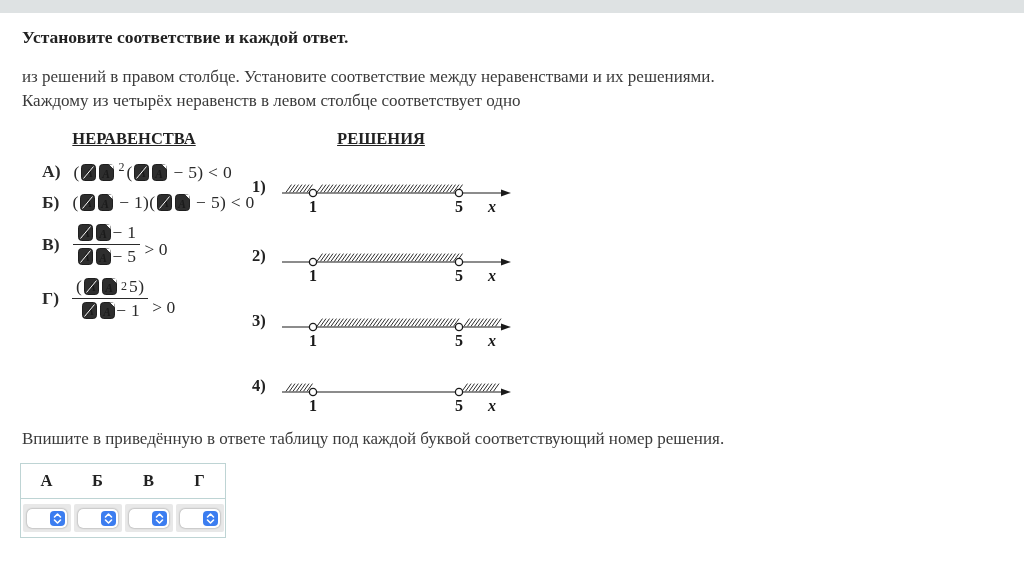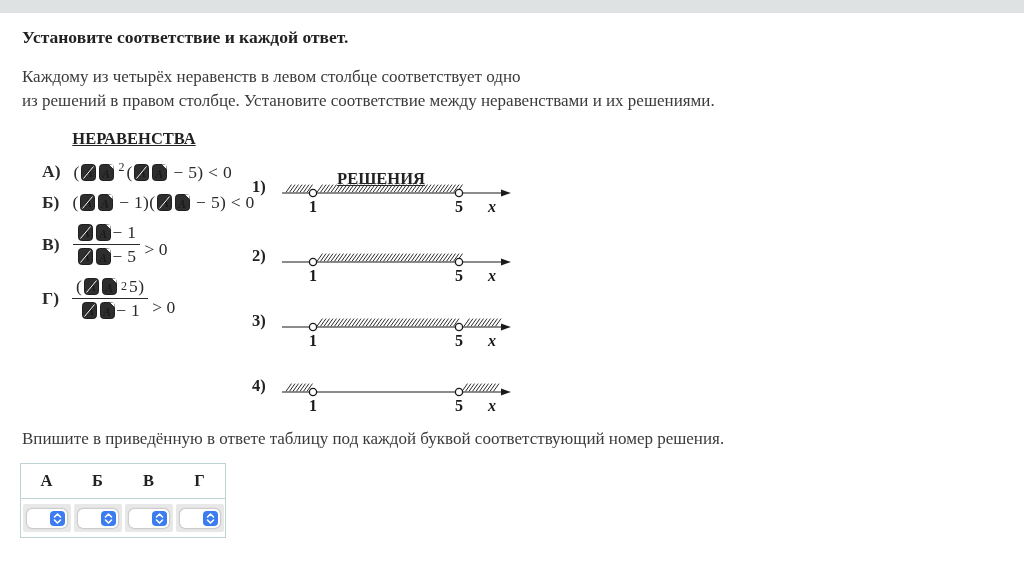--- a/index.html
+++ b/index.html
@@ -3,21 +3,21 @@
 <meta charset="utf-8">
 <style>
   html,body{margin:0;padding:0;}
   body{width:1024px;height:565px;background:#ffffff;position:relative;overflow:hidden;
        font-family:"Liberation Serif",serif;color:#2f2f2f;}
   .topbar{position:absolute;top:0;left:0;width:1024px;height:13px;background:#dee2e3;}
   .title{position:absolute;left:22px;top:27px;font-size:17.5px;font-weight:bold;color:#222;}
   .intro{position:absolute;left:22px;top:65px;font-size:17px;line-height:23.5px;color:#3a3a3a;}
   .colhdr{position:absolute;top:129px;font-size:16.5px;font-weight:bold;text-decoration:underline;
           transform:translateX(-50%);color:#222;white-space:nowrap;}
-  .hdr-left{left:134px;} .hdr-right{left:381px;margin-top:40px;}
+  .hdr-left{left:134px;} .hdr-right{left:381px;}
   .ineq-row{position:absolute;left:42px;display:flex;align-items:center;font-size:17.5px;color:#2a2a2a;white-space:nowrap;}
   .ineq-label{font-weight:bold;margin-right:13px;}
   .ftext{letter-spacing:0.3px;}
   .fsup{font-size:12px;vertical-align:super;margin:0 2px 0 3px;}
   .bimg{display:inline-block;vertical-align:-3px;margin:0 1.5px;}
   .frac{display:inline-block;text-align:center;vertical-align:middle;}
   .frac .num{padding:0 4px 1px 4px;border-bottom:1.5px solid #2a2a2a;display:flex;align-items:center;justify-content:center;}
   .frac .den{padding:1px 4px 0 4px;display:flex;align-items:center;justify-content:center;}
   .after-gt{display:inline-block;margin-left:4px;}
   .sol-row{position:absolute;left:252px;display:flex;align-items:flex-start;}
@@ -39,22 +39,22 @@
           align-items:center;justify-content:center;}
 </style>
 </head>
 <body>
 
 <div class="topbar"></div>
 
 <div class="title">Установите соответствие и каждой ответ.</div>
 
 <div class="intro">
+  <div>из решений в правом столбце. Установите соответствие между неравенствами и их решениями.</div>
   <div>Каждому из четырёх неравенств в левом столбце соответствует одно</div>
-  <div>из решений в правом столбце. Установите соответствие между неравенствами и их решениями.</div>
 </div>
 
 <div class="colhdr hdr-left">НЕРАВЕНСТВА</div>
 <div class="colhdr hdr-right">РЕШЕНИЯ</div>
 
 <div id="ineq-list">
     <div class="ineq-row" style="top: 160px;">
       <span class="ineq-label">А)</span>
       <span><span class="ftext">(</span><svg class="bimg" width="15" height="17" viewBox="0 0 15 17">
           <rect x="0.5" y="0.5" width="14" height="16" rx="3.2" fill="#2e2e2e" stroke="#1f1f1f"></rect>

